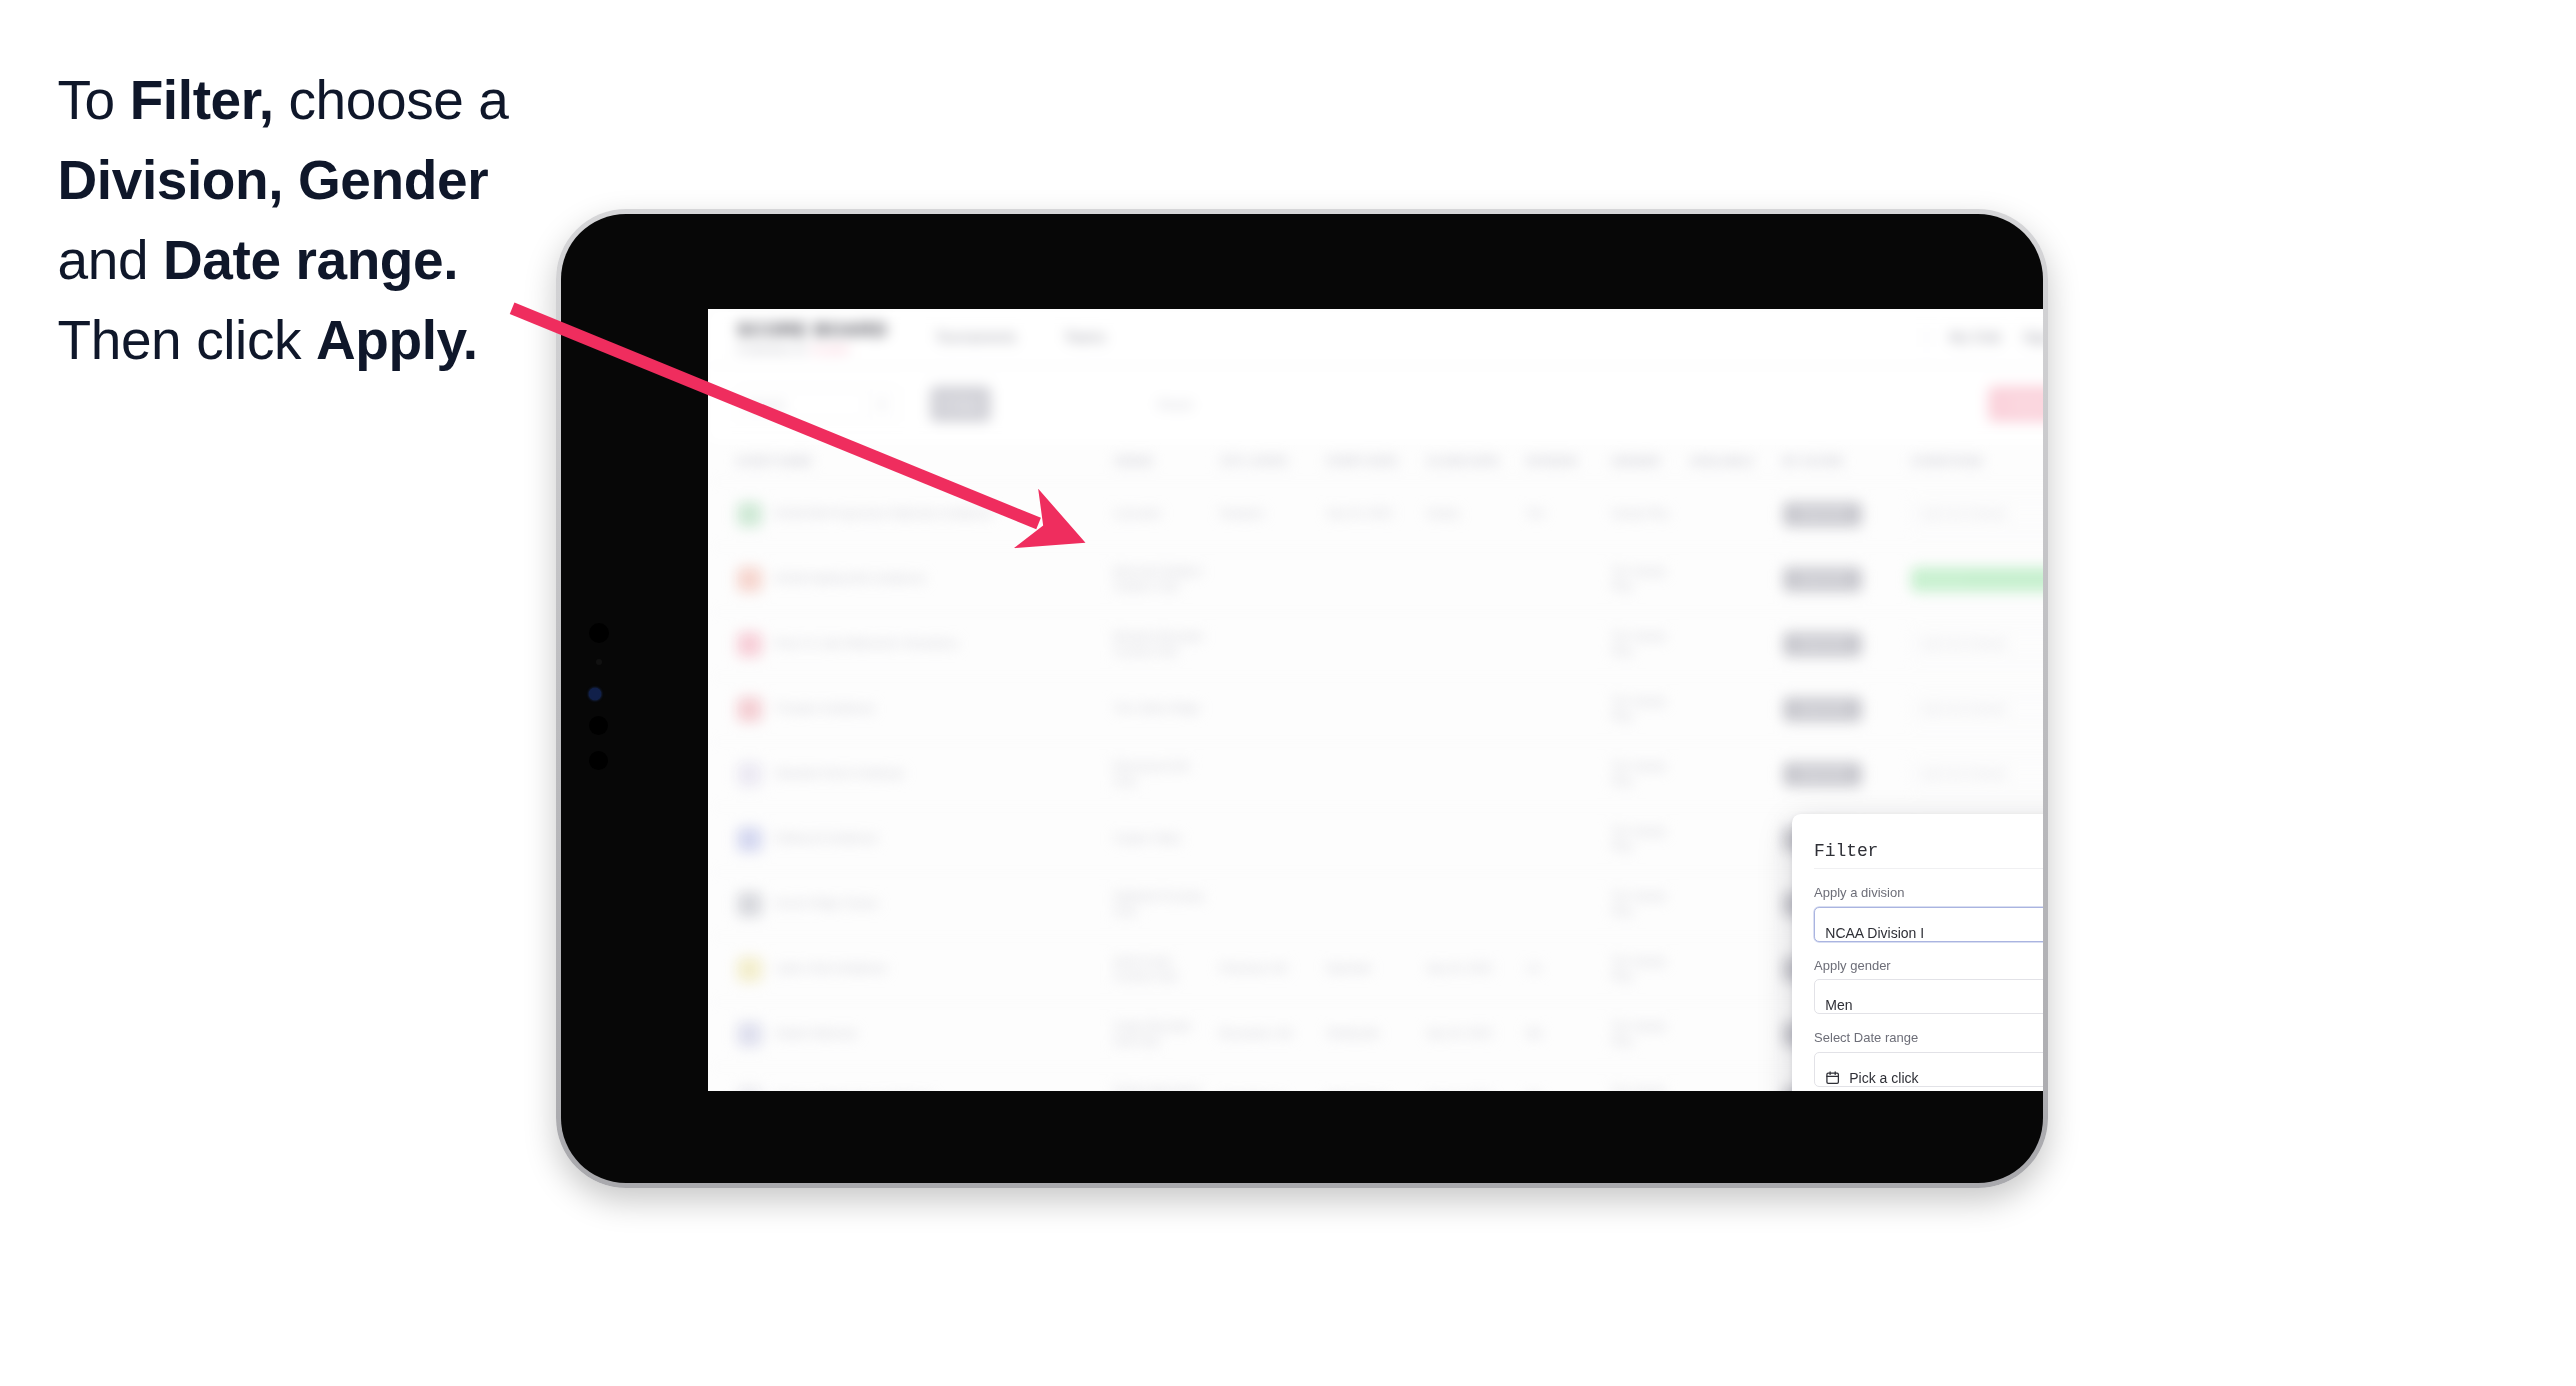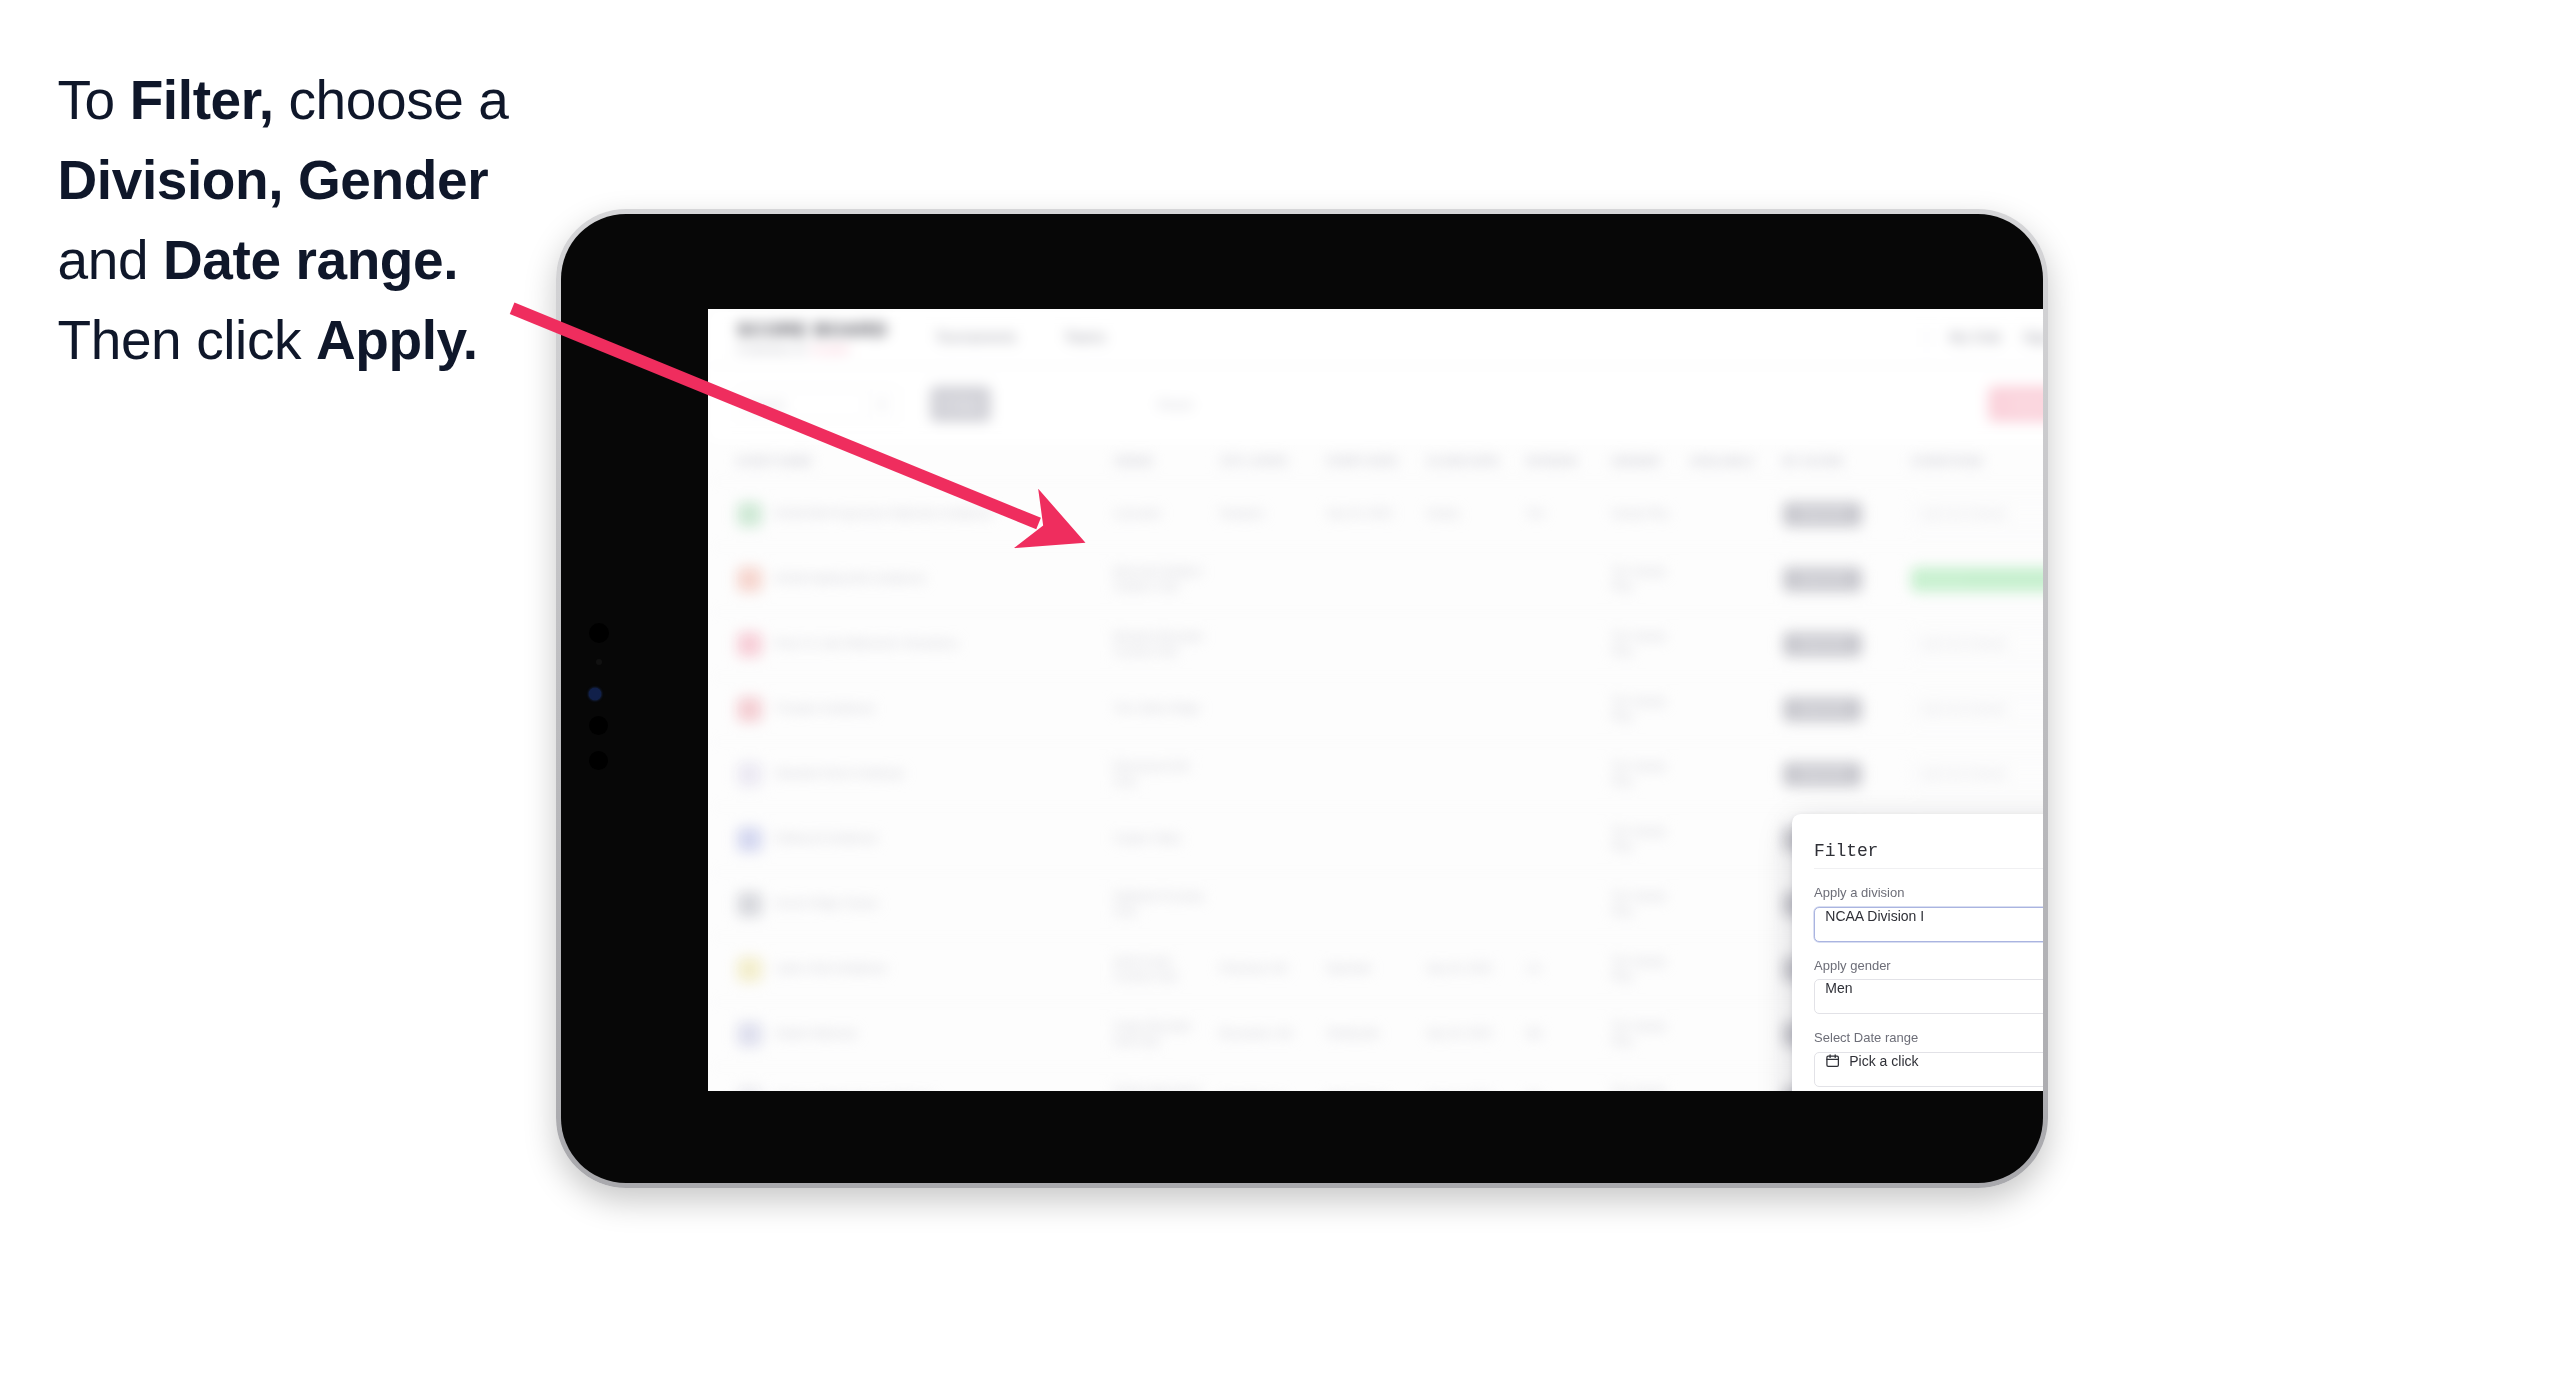--- a/index.html
+++ b/index.html
@@ -180,21 +180,21 @@
     border-bottom: 0.7px solid #f0f0f2; position:relative;
     padding-bottom: 7.3px;
   }
   .dlg-title { font-size: 18px; color:#2f3037; font-weight:500; letter-spacing:-0.1px;font-family:Liberation Mono, monospace; }
 
   .field-label {
     font-size: 13px; color:#6d6e78; margin-top: 16px; margin-bottom: 6.5px;
   }
   .field-box {
     height: 35px; border:0.7px solid #e2e2e7; border-radius:5.1px;
-    display:flex; align-items:flex-start; padding: 0 10.2px;
+    display:flex; align-items:flex-end; padding: 0 10.2px;
     font-size: 14px; color:#2f3037; background:#fff;
   }
   .field-box.focused { border-color:#aab4e0; box-shadow: 0 0 0 0.7px #ccd3ee; }
   .field-box .val { flex:1; }
   .cal-ic { margin-right: 8.7px; display:flex; align-items:center; }
 
   
   #arrow { position:absolute; left:0; top:0; width:2576px; height:1386px; pointer-events:none; }
 </style>
 </head>

